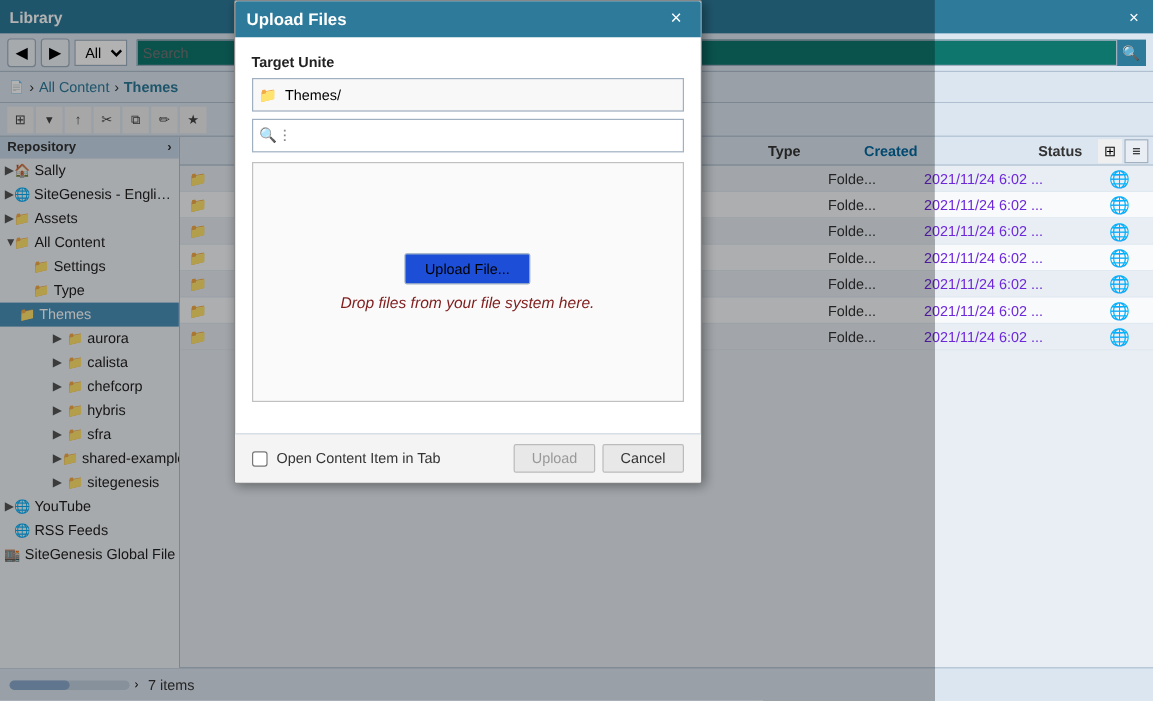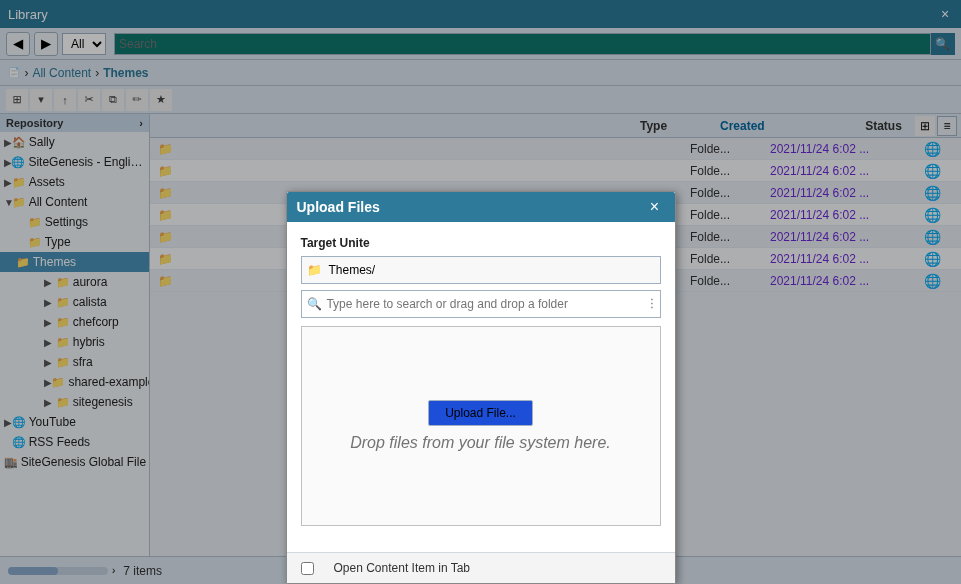--- a/index.html
+++ b/index.html
@@ -3,21 +3,21 @@
   <meta charset="utf-8">
   <style>
     * { box-sizing: border-box; margin: 0; padding: 0; }
     body { font-family: Arial, sans-serif; font-size: 12px; background: #c8d8e8; width: 961px; height: 584px; overflow: hidden; }
 
     
     .main-window { width: 961px; height: 584px; display: flex; flex-direction: column; background: #e8eef4; }
 
     
     .title-bar { background: #2d7a9a; color: white; height: 28px; display: flex; align-items: center; justify-content: space-between; padding: 0 8px; }
-    .title-bar-title { font-size: 13px; font-weight: normal; }
+    .title-bar-title { font-size: 13px; font-weight: bold; }
     .title-bar-close { color: white; cursor: pointer; font-size: 14px; width: 16px; height: 16px; display: flex; align-items: center; justify-content: center; }
 
     
     .toolbar { background: #dce6f0; height: 32px; display: flex; align-items: center; padding: 0 6px; gap: 4px; border-bottom: 1px solid #b0c0d0; }
     .nav-btn { width: 24px; height: 24px; border: 1px solid #a0b0c0; border-radius: 3px; background: #f0f4f8; cursor: pointer; display: flex; align-items: center; justify-content: center; }
     .search-box { display: flex; align-items: center; flex: 1; margin-left: 4px; }
     .search-input { flex: 1; height: 22px; border: 1px solid #a0b0c0; padding: 0 4px; font-size: 12px; background: #0f766e; }
     .search-btn { width: 24px; height: 22px; background: #2d7a9a; border: none; cursor: pointer; display: flex; align-items: center; justify-content: center; color: white; }
     .all-select { height: 22px; border: 1px solid #a0b0c0; background: white; font-size: 12px; padding: 0 4px; }
 
@@ -58,40 +58,40 @@
     .row-status { width: 55px; padding: 0 4px; text-align: center; }
     .status-globe { color: #2d7a9a; font-size: 14px; }
 
     
     .status-bar { background: #dce6f0; height: 28px; display: flex; align-items: center; padding: 0 8px; border-top: 1px solid #b0c0d0; gap: 8px; }
     .scroll-track { width: 100px; height: 8px; background: #c0d0e0; border-radius: 4px; }
     .scroll-thumb { width: 50px; height: 8px; background: #8aaacc; border-radius: 4px; }
     .status-text { font-size: 12px; color: #333; }
 
     
-    .overlay { position: fixed; top: 0; left: 0; width: 961px; height: 584px; background: rgba(0,0,0,0.3); display: flex; align-items: flex-end; justify-content: center; z-index: 100; }
+    .overlay { position: fixed; top: 0; left: 0; width: 779px; height: 584px; background: rgba(0,0,0,0.3); display: flex; align-items: flex-start; justify-content: center; z-index: 100; }
 
     
     .dialog { background: white; border: 1px solid #888; box-shadow: 2px 2px 10px rgba(0,0,0,0.4); width: 390px; border-radius: 2px; }
     .dialog-title-bar { background: #2d7a9a; color: white; height: 30px; display: flex; align-items: center; justify-content: space-between; padding: 0 10px; border-radius: 2px 2px 0 0; }
     .dialog-title { font-size: 14px; font-weight: bold; }
     .dialog-close { color: white; cursor: pointer; font-size: 16px; width: 20px; height: 20px; display: flex; align-items: center; justify-content: center; }
     .dialog-body { padding: 14px; }
     .dialog-label { font-size: 12px; font-weight: bold; color: #222; margin-bottom: 6px; }
     .target-folder-box { border: 1px solid #a0b0c0; background: #f8f8f8; height: 28px; display: flex; align-items: center; padding: 0 6px; margin-bottom: 6px; font-size: 12px; }
     .folder-icon { margin-right: 6px; color: #666; }
     .search-folder-box { border: 1px solid #a0b0c0; background: white; height: 28px; display: flex; align-items: center; padding: 0 6px; margin-bottom: 8px; }
     .search-folder-icon { color: #888; margin-right: 4px; font-size: 12px; }
     .search-folder-input { flex: 1; border: none; outline: none; font-size: 12px; color: #999; background: transparent; }
     .search-folder-bars { color: #888; font-size: 14px; }
     .drop-area { border: 1px solid #c0c0c0; background: #fafafa; height: 200px; display: flex; flex-direction: column; align-items: center; justify-content: center; gap: 8px; margin-bottom: 12px; }
     .upload-btn { background: #1d4ed8; border: 1px solid #a0b0c0; padding: 5px 16px; font-size: 12px; cursor: pointer; border-radius: 2px; }
-    .drop-text { font-size: 16px; color: #737373; font-style: italic; }
+    .drop-text { font-size: 13px; color: #7f1d1d; font-style: italic; }
     .dialog-footer { display: flex; align-items: center; padding: 8px 14px; border-top: 1px solid #d0d8e0; background: #f4f4f4; }
-    .checkbox-label { display: flex; align-items: center; gap: 20px; font-size: 12px; color: #333; flex: 1; }
+    .checkbox-label { display: flex; align-items: center; gap: 8px; font-size: 12px; color: #333; flex: 1; }
     .footer-btns { display: flex; gap: 6px; }
     .btn-upload { background: #e8e8e8; border: 1px solid #bbb; padding: 4px 14px; font-size: 12px; cursor: pointer; border-radius: 2px; color: #999; }
     .btn-cancel { background: #e8e8e8; border: 1px solid #bbb; padding: 4px 14px; font-size: 12px; cursor: pointer; border-radius: 2px; color: #333; }
   </style>
 </head>
 <body>
 
 <div class="main-window">
 
   <div class="title-bar">
@@ -324,30 +324,33 @@
     <div class="dialog-body">
       <div class="dialog-label">Target Unite</div>
 
       <div class="target-folder-box">
         <span class="folder-icon">📁</span>
         <span>Themes/</span>
       </div>
 
       <div class="search-folder-box">
         <span class="search-folder-icon">🔍</span>
-        <input class="search-folder-input" type="text" placeholder="Type here to search or drag and drop a folder" style="">
         <span class="search-folder-bars">⫶</span>
       </div>
 
       <div class="drop-area">
         <button class="upload-btn">Upload File...</button>
         <span class="drop-text">Drop files from your file system here.</span>
       </div>
     </div>
 
     <div class="dialog-footer">
       <label class="checkbox-label">
         <input type="checkbox" style="">
         <span>Open Content Item in Tab</span>
       </label>
+      <div class="footer-btns">
+        <button class="btn-upload" disabled="">Upload</button>
+        <button class="btn-cancel">Cancel</button>
+      </div>
     </div>
   </div>
 </div>
 
 </body></html>

